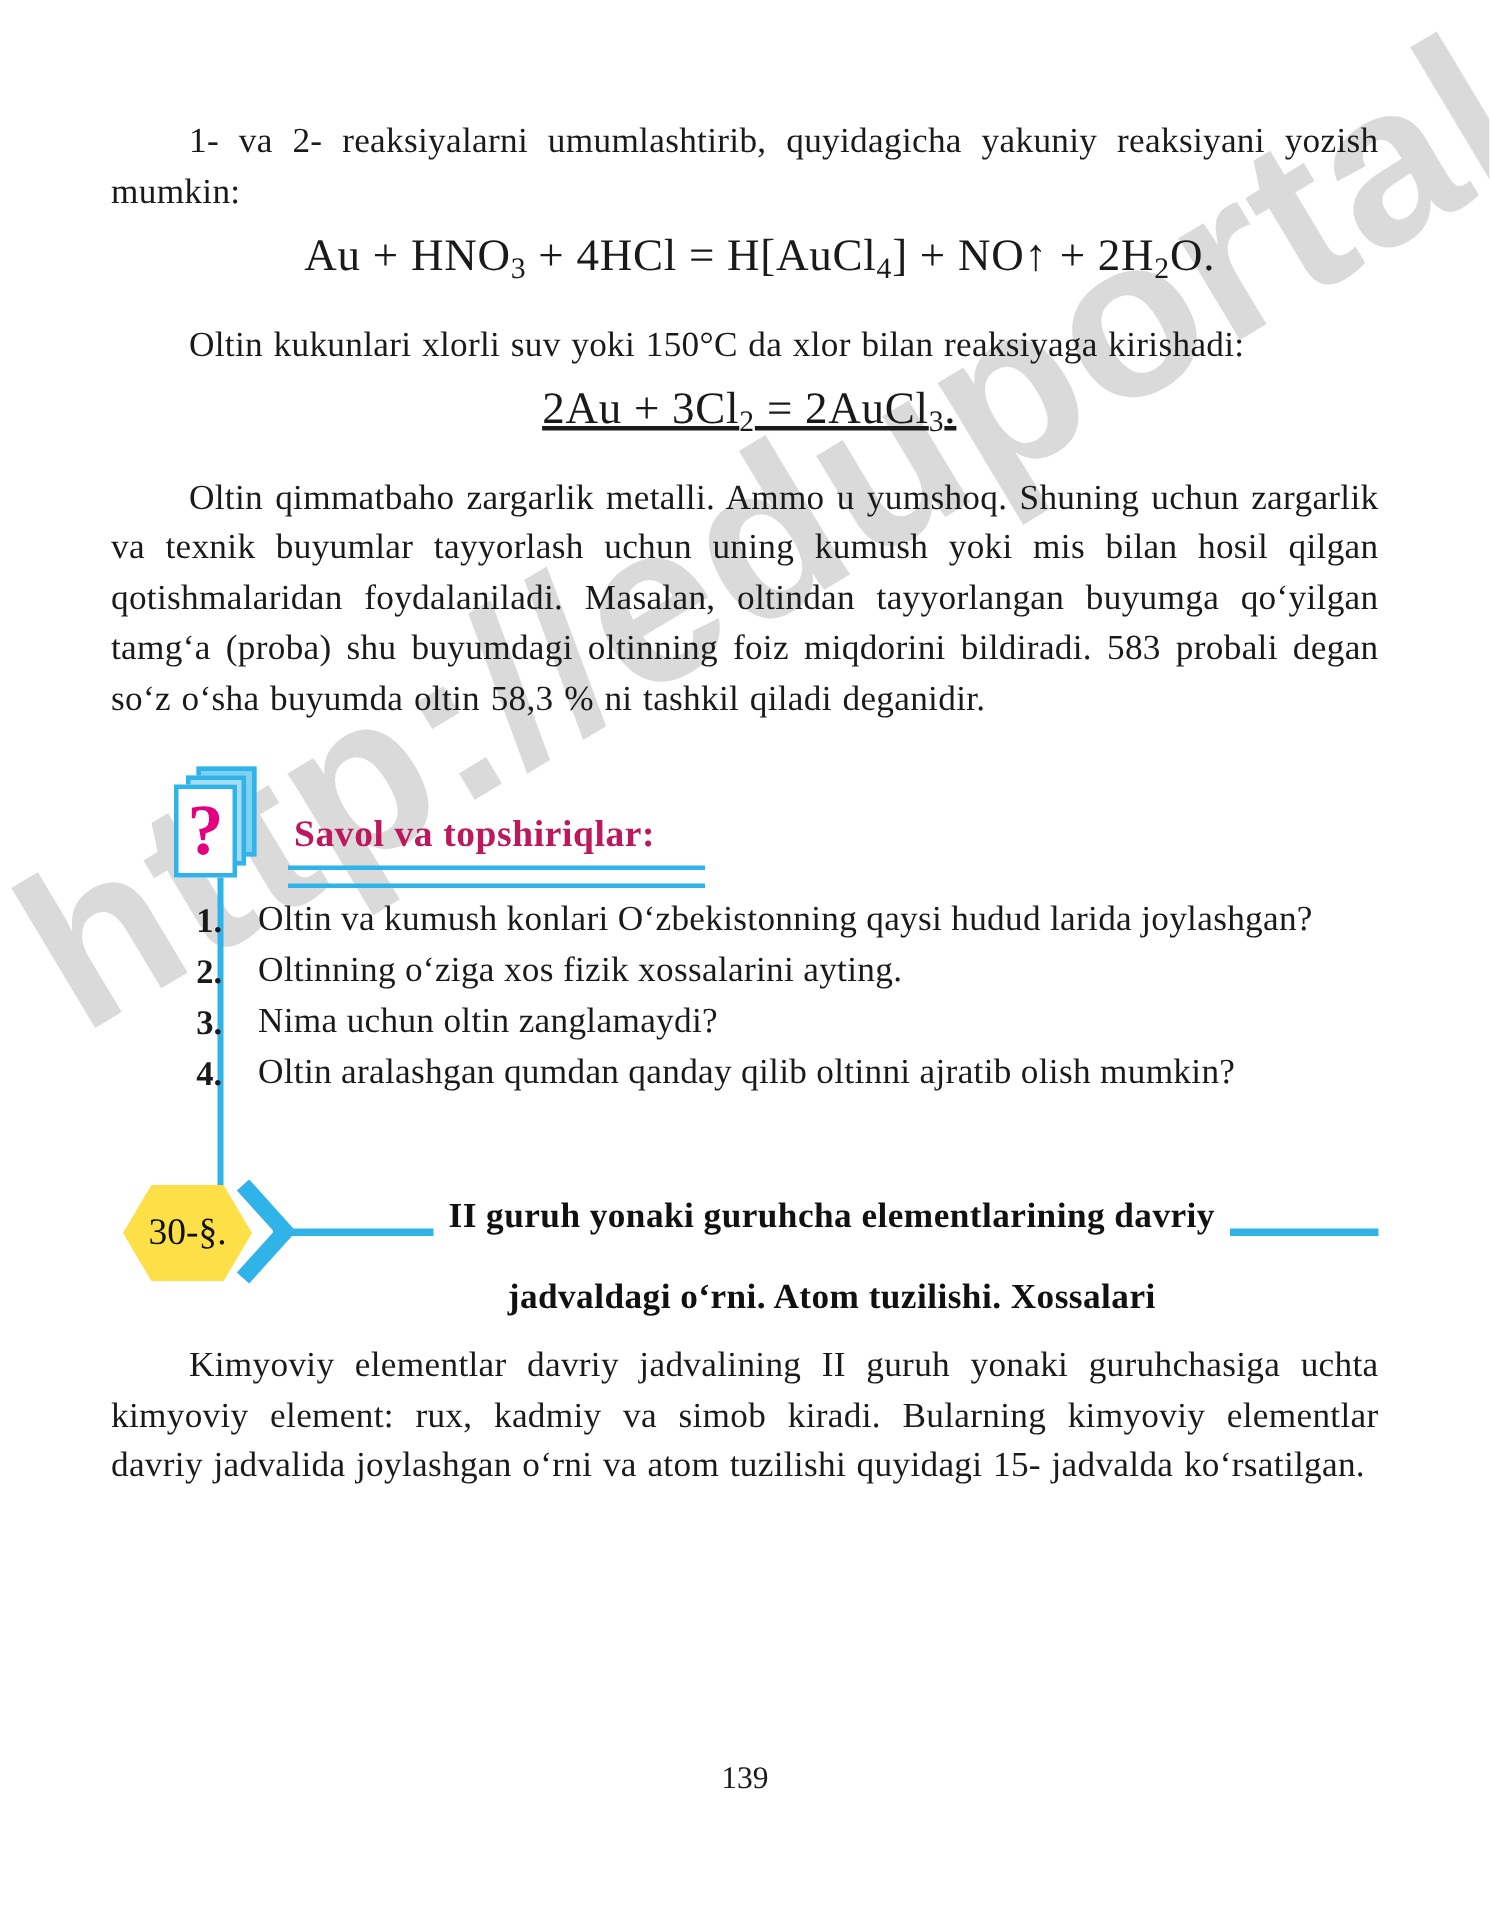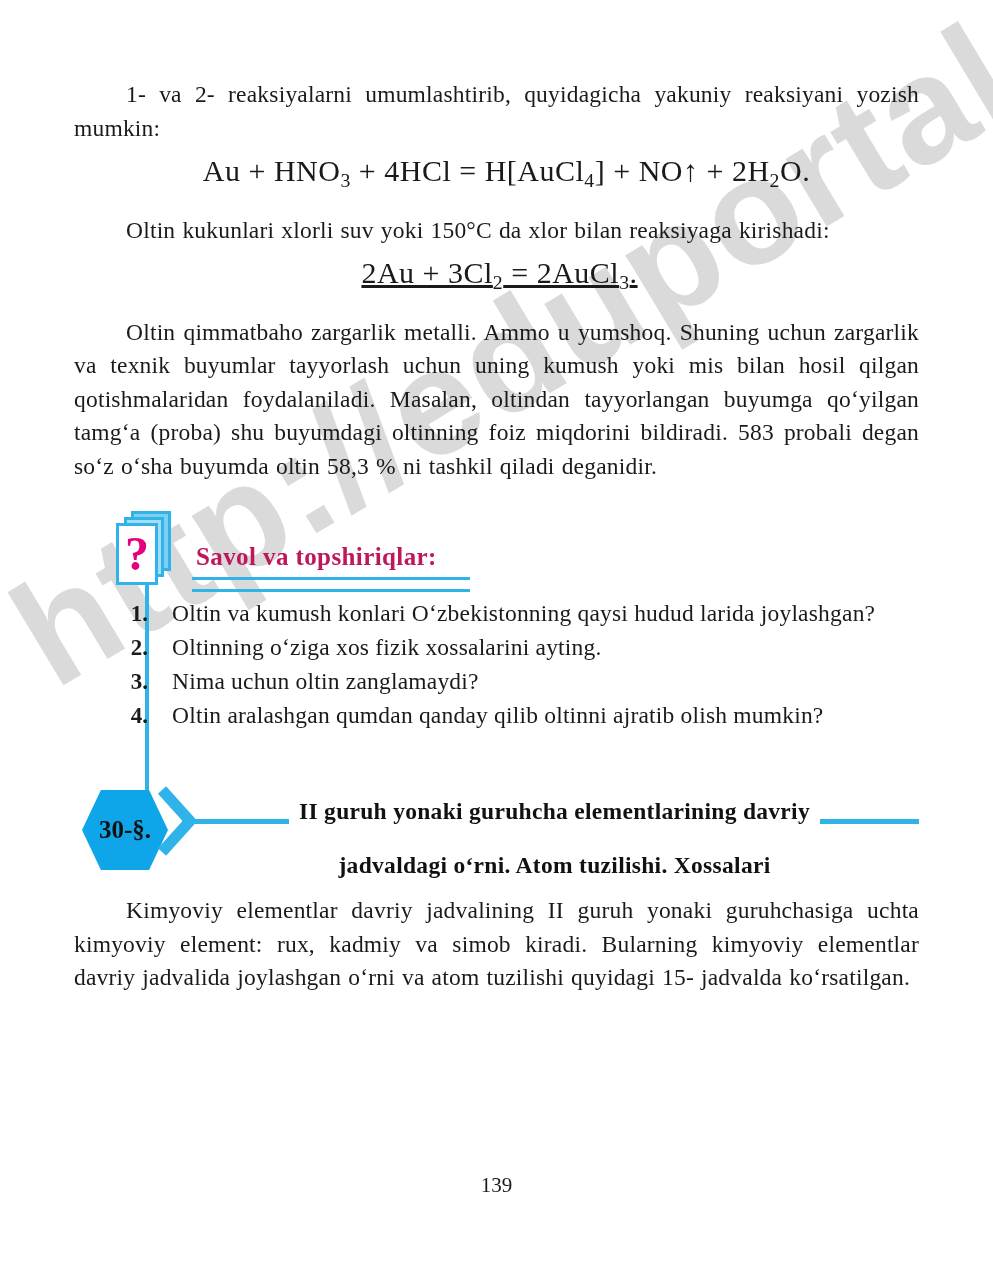--- a/index.html
+++ b/index.html
@@ -193,27 +193,27 @@
   #section-heading {
     position: relative;
     margin-top: 48px;
     height: 82px;
   }
   #sec-badge {
     position: absolute;
     left: 8px;
     top: 10px;
     width: 86px;
-    height: 80px;
-    background: #0ea5e9;
+    height: 64px;
+    background: #fde047;
     clip-path: polygon(22% 0%, 78% 0%, 100% 50%, 78% 100%, 22% 100%, 0% 50%);
     display: flex;
     align-items: center;
     justify-content: center;
-    font-weight: 700;
+    font-weight: 400;
     font-size: 25px;
     color: #111111;
     letter-spacing: 0px;
   }
   #sec-chevron {
     position: absolute;
     left: 82px;
     top: 6px;
     width: 40px;
     height: 70px;

